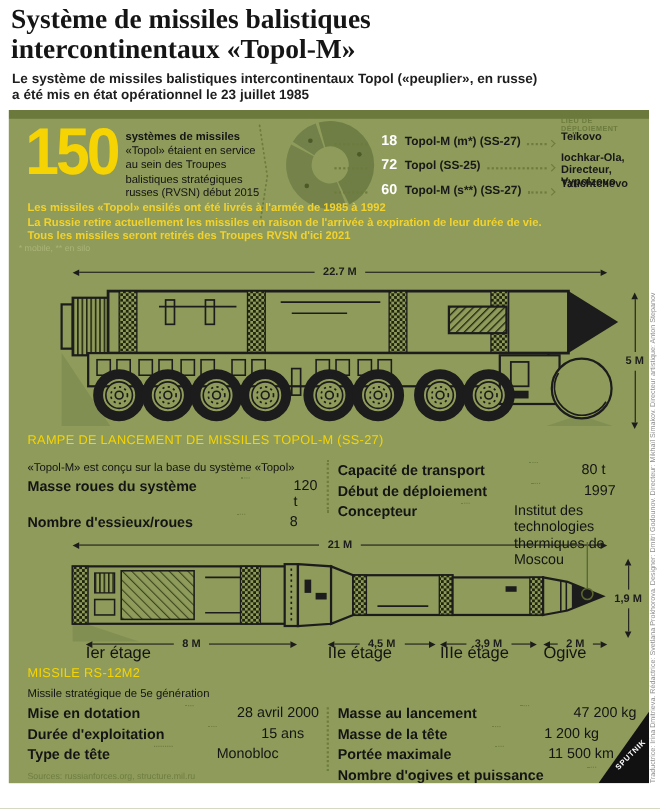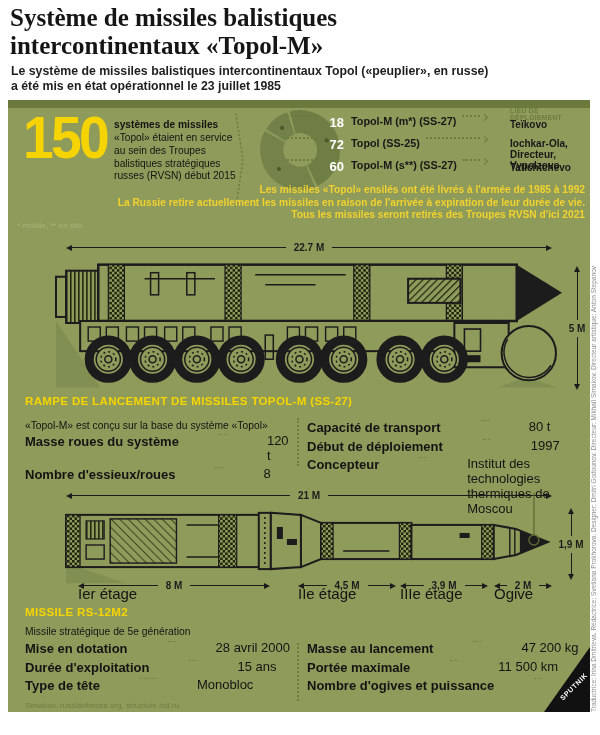--- a/index.html
+++ b/index.html
@@ -21,56 +21,56 @@
   .bignum { position:absolute; left:15px; top:8px; font-size:60px; font-weight:700;
     color:#f6d403; letter-spacing:-3px; line-height:1.0; transform:scaleX(.92); transform-origin:left top; }
   .bigdesc { position:absolute; left:106px; top:19px; width:126px; font-size:10.2px;
     line-height:1.26; color:#141414; }
   .bigdesc b { font-weight:700; }
 
   .divider-chevron { position:absolute; left:226px; top:12px; }
 
   .donut { position:absolute; left:250px; top:8px; }
 
-  .legend-row { position:absolute; left:279px; width:200px; height:20px;
-    display:flex; align-items:flex-start; }
+  .legend-row { position:absolute; left:296px; width:200px; height:20px;
+    display:flex; align-items:flex-end; }
   .predots { width:30px; border-bottom:2px dotted #6d7c3e; margin:0 5px 3px 0; }
   .leg-num { width:22px; text-align:right; font-size:13px; font-weight:700; color:#ffffff; }
   .leg-label { margin-left:7px; font-size:10.8px; font-weight:700; color:#181818; white-space:nowrap; }
   .leader { flex:1; border-bottom:2px dotted #6d7c3e; margin:0 2px 3px 6px; min-width:10px; }
   .chev { width:5px; height:5px; border-top:1.6px solid #6d7c3e; border-right:1.6px solid #6d7c3e;
     transform:rotate(45deg); margin-bottom:2px; }
 
   .dep-header { position:absolute; left:502px; top:7px; font-size:6.6px; font-weight:700;
     color:#6d7c3e; letter-spacing:.4px; }
   .location { position:absolute; left:502px; width:80px; font-size:10px; font-weight:700;
     color:#181818; line-height:1.12; white-space:pre-line; }
 
   .notes { position:absolute; left:17px; top:84px; width:560px; font-size:10.2px;
-    font-weight:700; color:#f2d22e; line-height:1.24; white-space:pre-line;text-align:right; }
+    font-weight:700; color:#f2d22e; line-height:1.24; white-space:pre-line; }
   .footnote { position:absolute; left:9px; top:121px; font-size:8px; color:#aab478; }
 
   
   .dim { position:absolute; display:flex; align-items:center; color:#1c1c1c; }
   .dim .ln { flex:1; border-top:1.5px solid #1c1c1c; height:0; }
   .dim .lbl { padding:0 8px; font-size:10px; font-weight:700; white-space:nowrap; }
   .ah-l { width:0; height:0; border-top:3.5px solid transparent; border-bottom:3.5px solid transparent;
     border-right:6px solid #1c1c1c; }
   .ah-r { width:0; height:0; border-top:3.5px solid transparent; border-bottom:3.5px solid transparent;
     border-left:6px solid #1c1c1c; }
   .vdim { position:absolute; display:flex; flex-direction:column; align-items:center; color:#1c1c1c; }
   .vdim .vln { flex:1; border-left:1.5px solid #1c1c1c; width:0; }
   .vdim .lbl { padding:3px 0; font-size:10px; font-weight:700; white-space:nowrap; }
   .vah-u { width:0; height:0; border-left:3.5px solid transparent; border-right:3.5px solid transparent;
     border-bottom:6px solid #1c1c1c; }
   .vah-d { width:0; height:0; border-left:3.5px solid transparent; border-right:3.5px solid transparent;
     border-top:6px solid #1c1c1c; }
 
   
-  .sec-head { position:absolute; left:17px; font-size:11.6px; font-weight:700;
+  .sec-head { position:absolute; left:17px; font-size:11.6px; font-weight:400;
     color:#f6d403; letter-spacing:.3px; }
   .sec-intro { position:absolute; left:17px; font-size:10.3px; color:#141414; }
   .spec-col { position:absolute; }
   .spec-row { display:flex; align-items:flex-start; margin-bottom:3.5px; font-size:13px; color:#141414;gap:36px; }
   .spec-label { font-weight:700; white-space:nowrap; }
   .spec-dots { flex:1; border-bottom:1.5px dotted #6f7e41; margin:0 4px 3px 4px; min-width:8px; }
   .spec-value { white-space:normal; line-height:1.15; }
   .col-l { width:268px; } .col-l .spec-value { width:96px; }
   .col-r { width:274px; } .col-r .spec-value { width:140px; }
   .vdots { position:absolute; border-left:2px dotted #6d7c3e; width:0; }
@@ -414,32 +414,37 @@
 
     <div class="vdots" style="left:289px; top:543px; height:58px;"></div>
 
     <div class="spec-col col-r" style="left:299px; top:541px;">
       <div class="spec-row">
         <span class="spec-label">Masse au lancement</span>
         <span class="spec-dots"></span>
         <span class="spec-value">47 200 kg</span>
       </div>
       <div class="spec-row">
+        <span class="spec-label">Masse de la tête</span>
+        <span class="spec-dots"></span>
+        <span class="spec-value">1 200 kg</span>
+      </div>
+      <div class="spec-row">
         <span class="spec-label">Portée maximale</span>
         <span class="spec-dots"></span>
         <span class="spec-value">11 500 km</span>
       </div>
       <div class="spec-row">
         <span class="spec-label">Nombre d'ogives et puissance</span>
         <span class="spec-dots"></span>
         <span class="spec-value">1*0,5 Mt</span>
       </div>
     </div>
 
-    <p class="sources">Simakov: russianforces.org, structure.mil.ru</p>
+    <p class="sources">Sources: russianforces.org, structure.mil.ru</p>
 
     <div class="sputnik">
       <span>SPUTNIK</span>
     </div>
   </div>
 
   <div class="credits">Traductrice: Irina Dmitrieva. Rédactrice: Svetlana Prokhorova. Designer: Dmitri Godounov. Directeur: Mikhaïl Simakov. Directeur artistique: Anton Stepanov</div>
 </div>
 
 </body></html>

